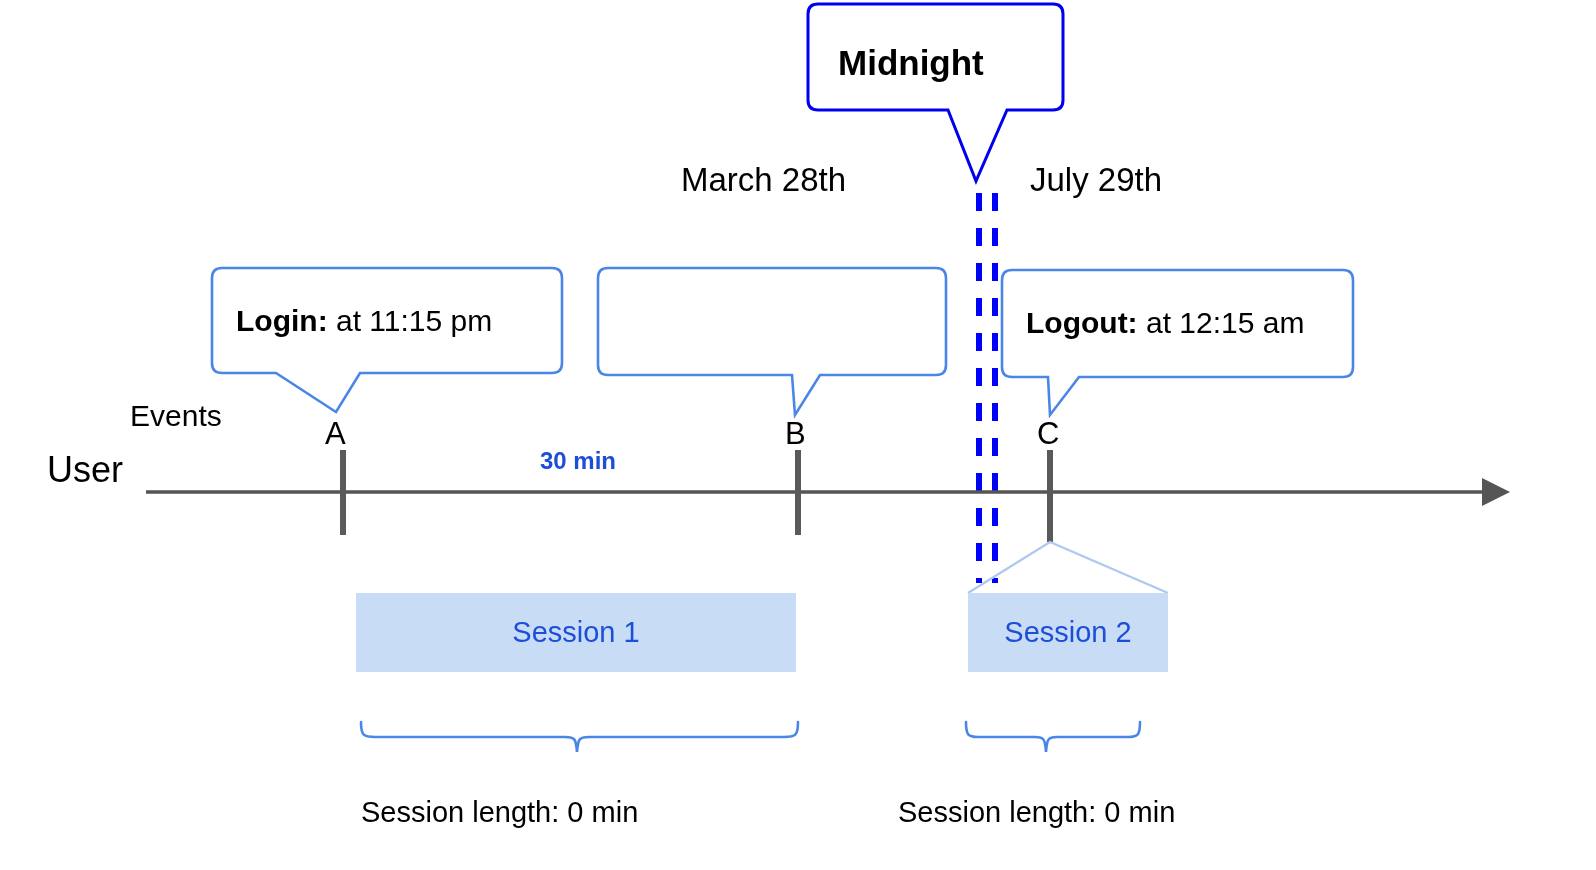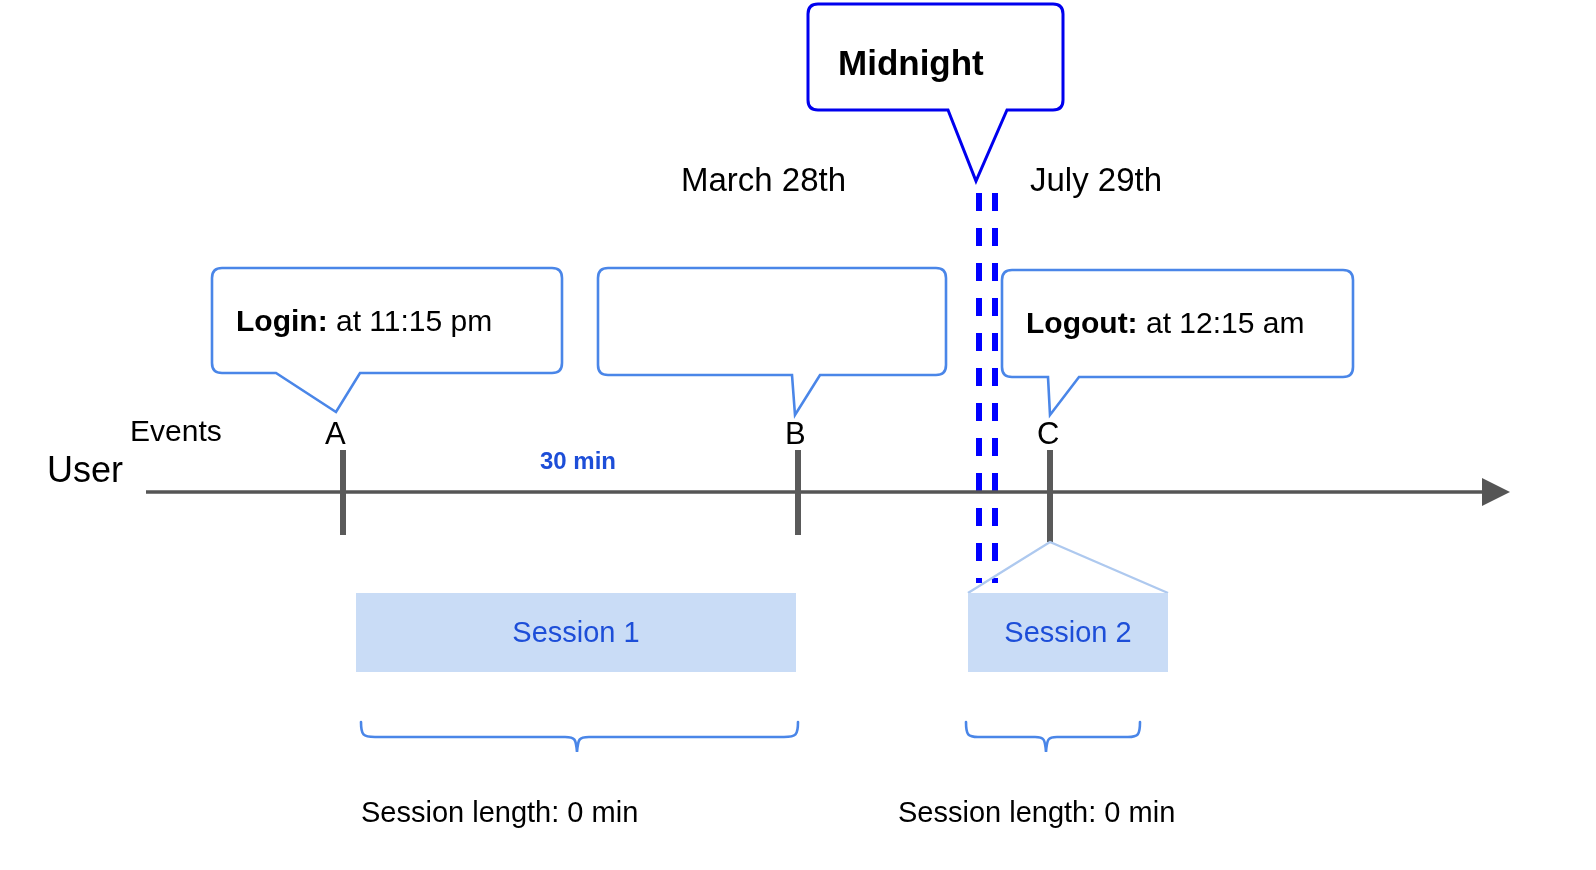--- a/index.html
+++ b/index.html
@@ -176,21 +176,21 @@
 
   <div class="txt callout-text" style="left:236px; top:306px;">
     <b>Login:</b><span class="reg"> at 11:15 pm</span>
   </div>
 
 
   <div class="txt callout-text" style="left:1026px; top:308px;">
     <b>Logout:</b><span class="reg"> at 12:15 am</span>
   </div>
 
-  <div class="txt events-label" style="left:130px; top:416px;">Events</div>
+  <div class="txt events-label" style="left:130px; top:401px;">Events</div>
   <div class="txt user-label" style="left:47px; top:452px;">User</div>
 
   <div class="txt marker-letter" style="left:325px; top:418px;">A</div>
   <div class="txt marker-letter" style="left:785px; top:418px;">B</div>
   <div class="txt marker-letter" style="left:1037px; top:418px;">C</div>
 
   <div class="txt duration-label" style="left:540px; top:449px;">30 min</div>
 
   <div class="session-box" style="left:356px; top:593px; width:440px; height:79px;">
     <span class="session-label">Session 1</span>

